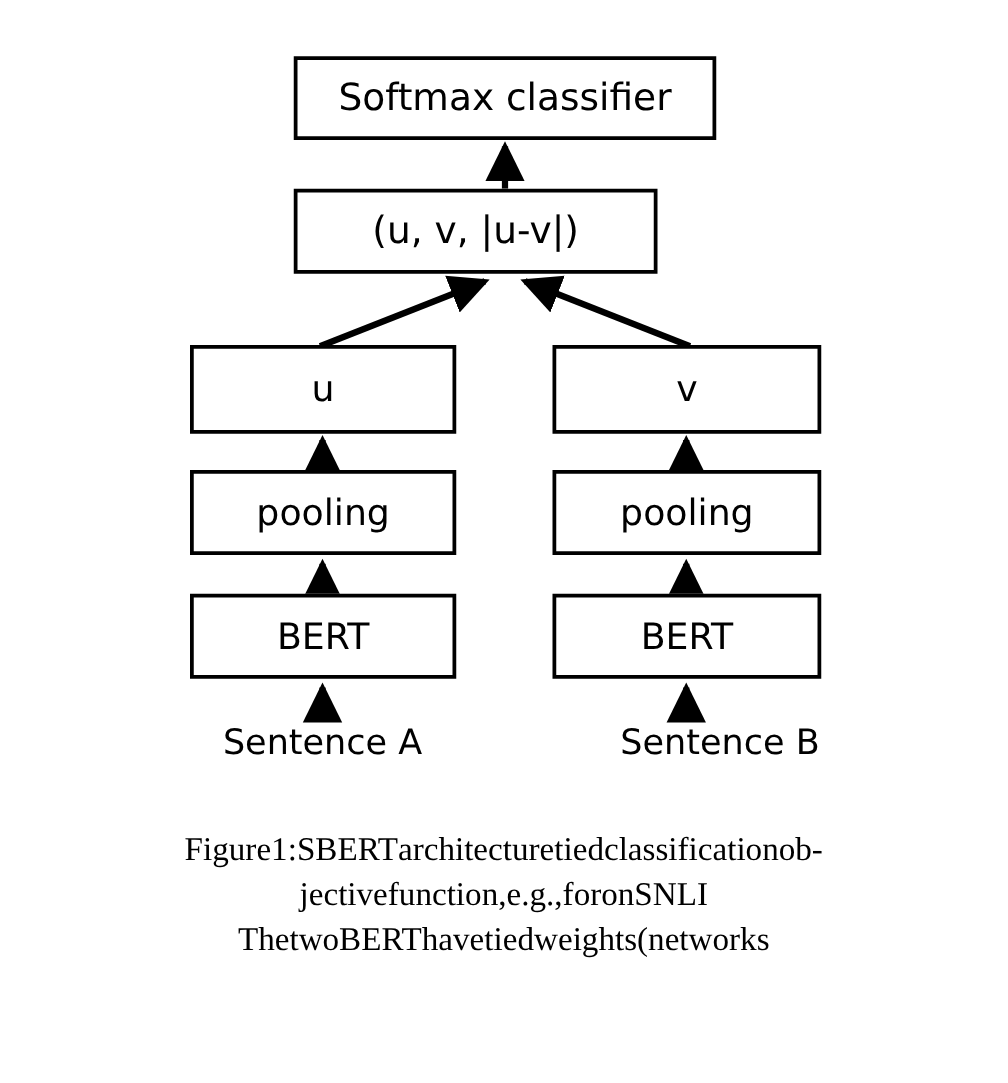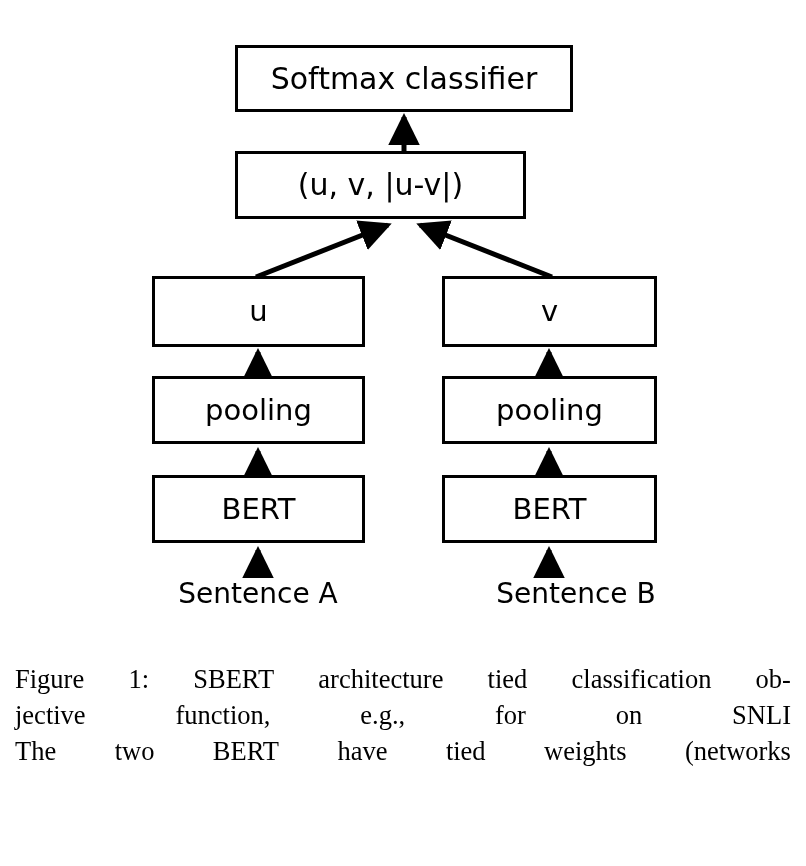--- a/index.html
+++ b/index.html
@@ -101,21 +101,21 @@
     text-justify: inter-word;
     -webkit-hyphens: none;
     hyphens: none;
   }
   #caption .cap-line {
     display: block;
     white-space: nowrap;
   }
   #caption .cap-line.justified {
     display: flex;
-    justify-content: space-between;
+    justify-content: center;
   }
   #caption .cap-line.justified > span { white-space: pre; }
 </style>
 </head>
 <body>
 
 <div id="page">
 
   <svg id="diagram-svg" viewBox="0 0 806 650">
     <defs>

